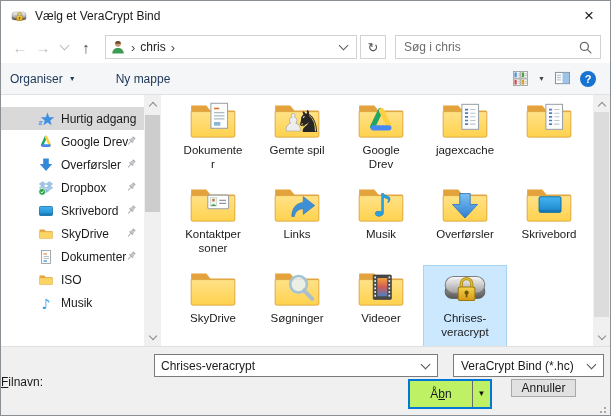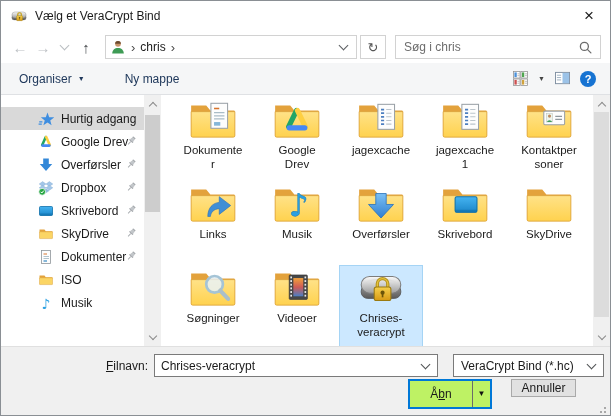--- a/index.html
+++ b/index.html
@@ -31,21 +31,21 @@
   .refresh{left:359px;width:26px;border:1px solid #d2d2d2;background:#fff;font-size:13px;color:#555;}
   .search{left:394px;width:206px;border:1px solid #d2d2d2;background:#fff;justify-content:flex-start;}
   .search input{border:none;outline:none;flex:1;min-width:0;padding:0 0 0 8px;font:12px "Liberation Sans",sans-serif;color:#000000;background:transparent;}
   .search input::placeholder{color:#6d6d6d;}
   .search svg{margin-right:8px;flex:none;}
 
   
   .tools{position:absolute;top:62px;left:0;right:0;height:32px;background:#f5f6f7;border-bottom:1px solid #dfe1e4;
          box-sizing:border-box;display:flex;align-items:center;color:#20395c;}
   .tbtn{display:flex;align-items:center;gap:6px;height:100%;padding:0 6px;}
-  #organiser{margin-left:12px;}
+  #organiser{margin-left:3px;}
   #newfolder{margin-left:28px;}
   .dd{font-size:7px;color:#20395c;}
   .rgroup{margin-left:auto;display:flex;align-items:center;gap:10px;padding-right:14px;}
   .help{width:16px;height:16px;border-radius:50%;background:#1673d2;color:#fff;font-weight:bold;font-size:11px;
         display:flex;align-items:center;justify-content:center;}
 
   
   .side{position:absolute;left:0;top:94px;width:143px;height:251px;padding-top:12px;box-sizing:border-box;overflow:hidden;background:#fff;}
   .srow{height:23px;display:flex;align-items:center;padding-left:37px;position:relative;white-space:nowrap;}
   .srow.root{}
@@ -64,21 +64,21 @@
 
   
   .grid{position:absolute;left:170px;top:96px;width:420px;display:grid;grid-template-columns:repeat(5,84px);grid-auto-rows:84px;}
   .cell{display:flex;flex-direction:column;align-items:center;border:1px solid transparent;box-sizing:border-box;padding-top:2px;}
   .cell.sel{background:#cce8ff;border-color:#a5d4f5;}
   .gicon{width:50px;height:42px;flex:none;}
   .glabel{margin-top:1px;max-width:60px;text-align:center;font-size:11.5px;line-height:14px;word-wrap:break-word;overflow-wrap:break-word;}
 
   
   .foot{position:absolute;left:0;top:345px;right:0;height:71px;background:#f0f0f0;border-top:1px solid #e0e0e0;box-sizing:border-box;}
-  .fnlabel{position:absolute;left:0;top:12px;width:147px;text-align:right;}
+  .fnlabel{position:absolute;left:0;top:28px;width:147px;}
   .combo{position:absolute;height:23px;background:#fff;border:1px solid #7a7a7a;box-sizing:border-box;display:flex;align-items:center;}
   .combo .chev{margin-right:8px;border-color:#4f5254;}
   .combo .spacer{flex:1;}
   .fncombo{left:153px;top:7px;width:284px;}
   .fncombo input{border:none;outline:none;flex:1;min-width:0;padding:0 0 0 6px;font:12px "Liberation Sans",sans-serif;color:#1a1a1a;background:transparent;}
   .ftcombo{left:452px;top:7px;width:151px;}
   .ftcombo .val{padding-left:7px;}
   .openbtn{position:absolute;left:407px;top:32px;width:84px;height:30px;box-sizing:border-box;border:2px solid #0078d7;background:#bef264;display:flex;}
   .openmain{flex:1;display:flex;align-items:center;justify-content:center;border-right:1px solid #6b6b6b;}
   .openarrow{width:17px;display:flex;align-items:center;justify-content:center;font-size:8px;color:#111;}
@@ -471,40 +471,45 @@
   <div class="grid">
 
       <div class="cell">
         <svg class="gicon">
           <use href="#ic-folder-documents"></use>
         </svg>
         <div class="glabel">Dokumenter</div>
       </div>
 
 
+      <div class="cell">
+        <svg class="gicon">
+          <use href="#ic-folder-savedgames"></use>
+        </svg>
+        <div class="glabel">Gemte spil</div>
+      </div>
 
       <div class="cell">
         <svg class="gicon">
           <use href="#ic-folder-gdrive"></use>
         </svg>
         <div class="glabel">Google Drev</div>
       </div>
 
       <div class="cell">
         <svg class="gicon">
           <use href="#ic-folder-cache"></use>
         </svg>
         <div class="glabel">jagexcache</div>
       </div>
 
       <div class="cell">
         <svg class="gicon">
           <use href="#ic-folder-cache"></use>
         </svg>
-        <div class="glabel">jagexcache 1</div>
       </div>
 
       <div class="cell">
         <svg class="gicon">
           <use href="#ic-folder-contacts"></use>
         </svg>
         <div class="glabel">Kontaktpersoner</div>
       </div>
 
       <div class="cell">

